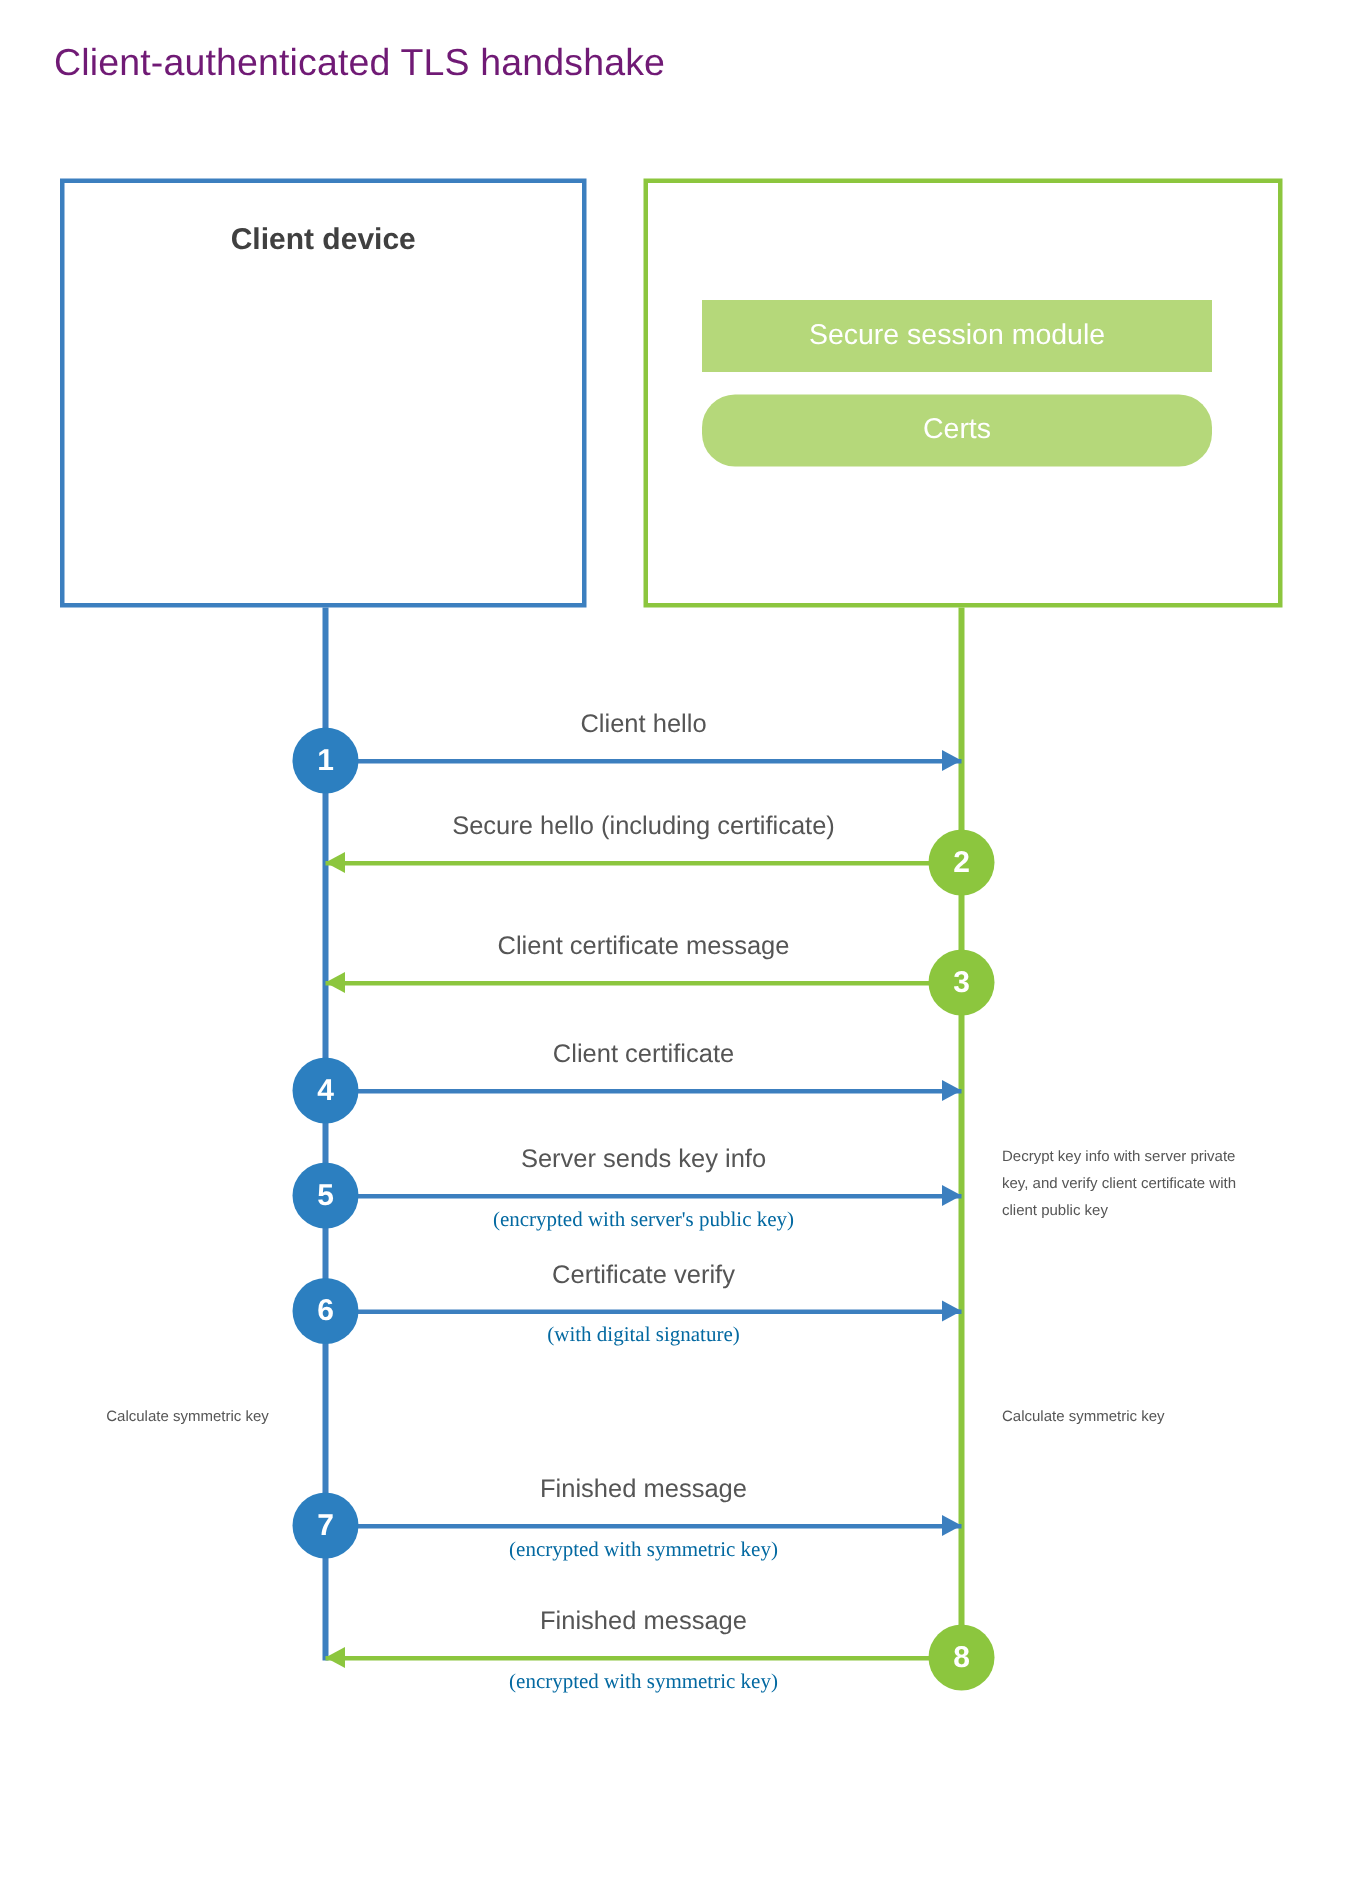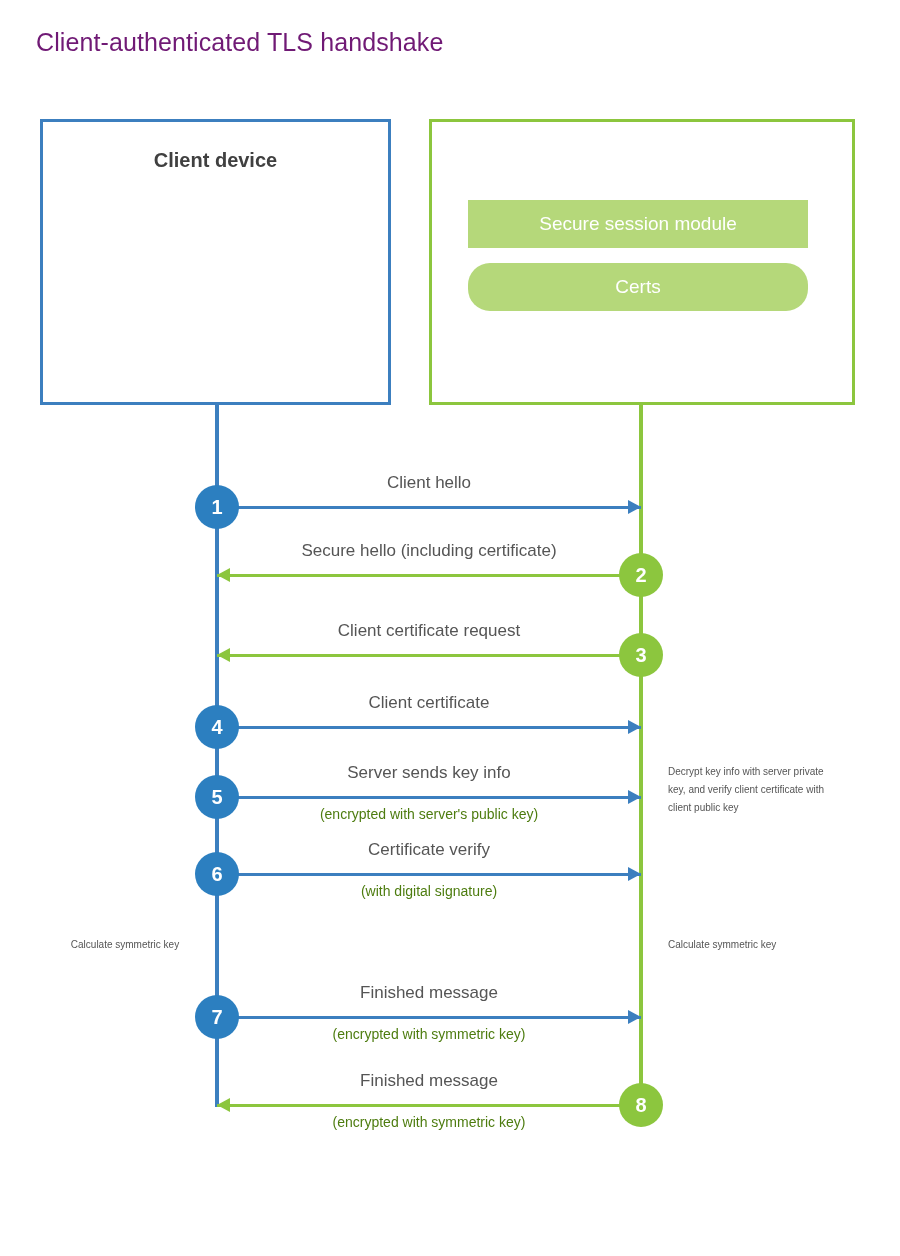--- a/index.html
+++ b/index.html
@@ -156,24 +156,25 @@
     font-size: 17px;
     color: #555555;
     white-space: nowrap;
     transform: translateX(-50%);
     top: -34px;
   }
   .msg-sublabel {
     position: absolute;
     text-align: center;
     font-size: 14px;
-    color: #4d7c0f;
+    color: #0369a1;
     white-space: nowrap;
     transform: translateX(-50%);
     top: 9px;
+    font-family: Liberation Serif, serif;
   }
 
   
   .side-note {
     position: absolute;
     font-size: 10px;
     line-height: 18px;
     color: #555555;
   }
   #note-client-calc {
@@ -222,21 +223,21 @@
     <div class="msg-row" style="top: 575px;">
       <div class="msg-line green" style="left: 217px; width: 424px;"></div>
       <div class="arrow-head left green" style="left: 217px;"></div>
       <div class="step-badge green" style="left: 619px;">2</div>
       <div class="msg-label" style="left: 429px;">Secure hello (including certificate)</div>
     </div>
     <div class="msg-row" style="top: 655px;">
       <div class="msg-line green" style="left: 217px; width: 424px;"></div>
       <div class="arrow-head left green" style="left: 217px;"></div>
       <div class="step-badge green" style="left: 619px;">3</div>
-      <div class="msg-label" style="left: 429px;">Client certificate request</div>
+      <div class="msg-label" style="left: 429px;">Client certificate message</div>
     </div>
     <div class="msg-row" style="top: 727px;">
       <div class="msg-line blue" style="left: 217px; width: 424px;"></div>
       <div class="arrow-head right blue" style="left: 628px;"></div>
       <div class="step-badge blue" style="left: 195px;">4</div>
       <div class="msg-label" style="left: 429px; text-align: center;">Client certificate</div>
     </div>
     <div class="msg-row" style="top: 797px;">
       <div class="msg-line blue" style="left: 217px; width: 424px;"></div>
       <div class="arrow-head right blue" style="left: 628px;"></div>

